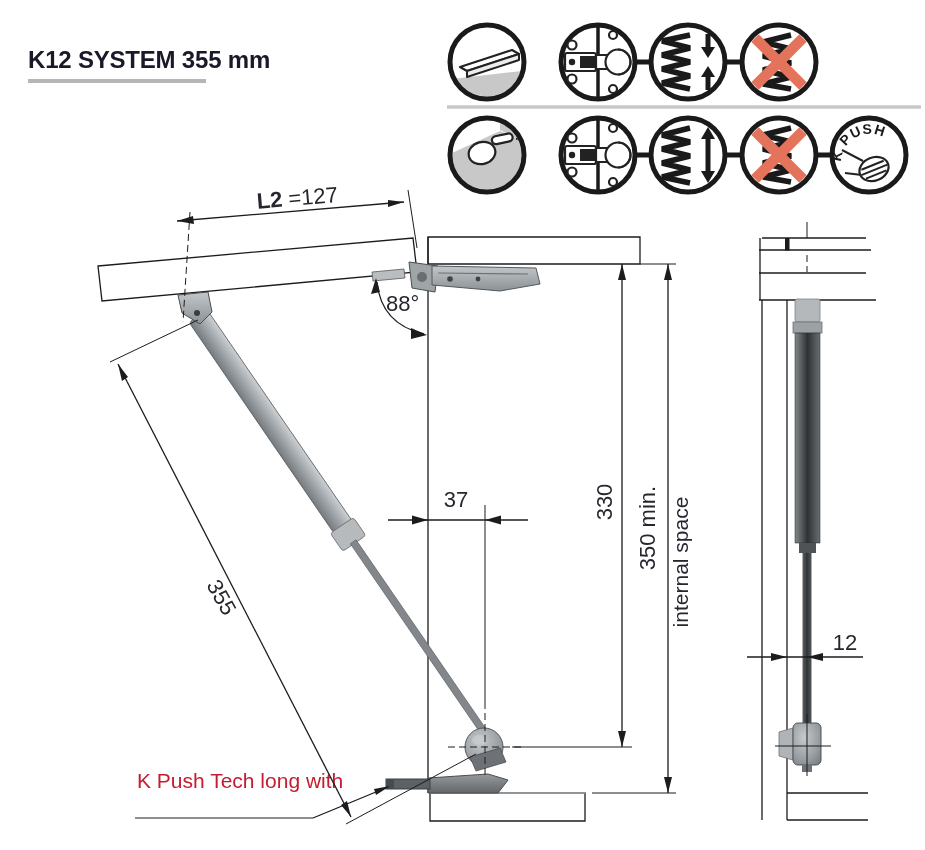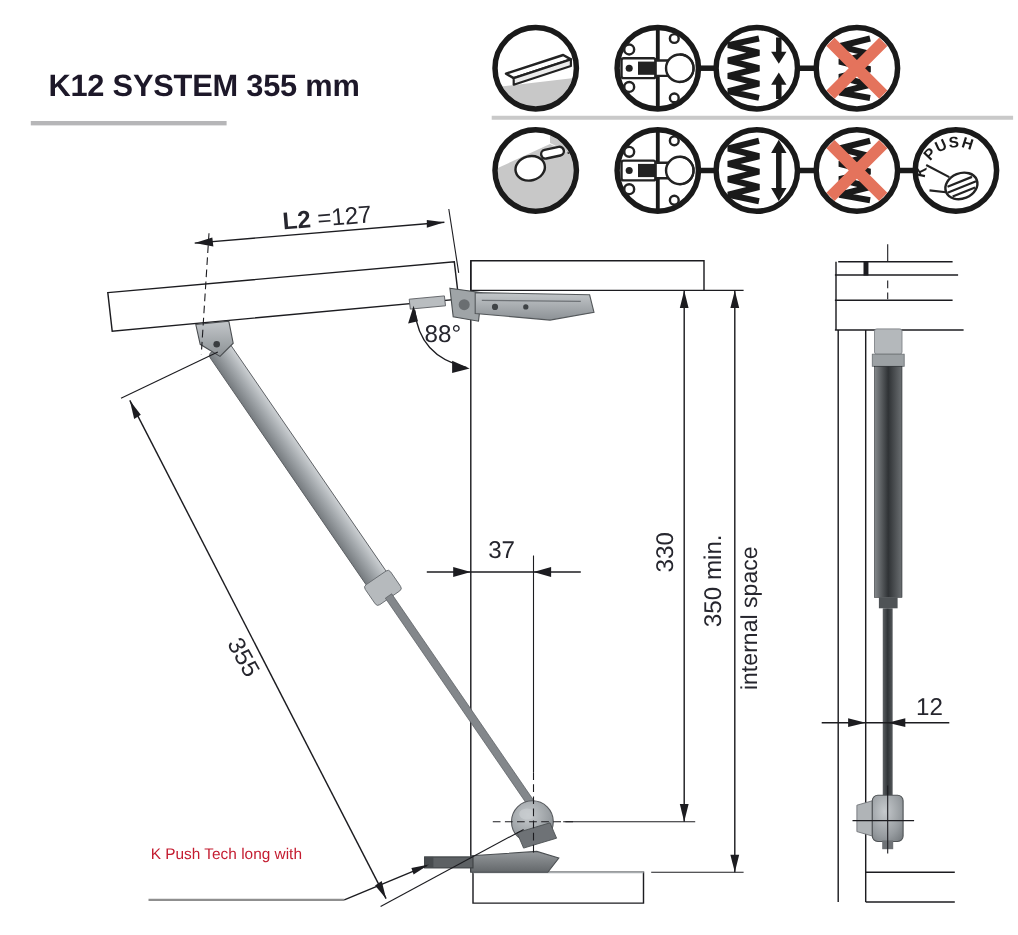--- a/index.html
+++ b/index.html
@@ -1,21 +1,21 @@
 <!DOCTYPE html>
 <html><head>
 <meta charset="utf-8">
 <style>
   html,body{margin:0;padding:0;background:#fff;}
   .page{position:relative;width:925px;height:850px;background:#ffffff;overflow:hidden;
         font-family:"Liberation Sans",sans-serif;}
   .hdr{position:absolute;left:28px;top:46px;}
-  .hdr h1{margin:16px;font-size:28px;font-weight:700;letter-spacing:-0.2px;color:#1d1829;}
+  .hdr h1{margin:0;font-size:24px;font-weight:700;letter-spacing:-0.2px;color:#1d1829;}
   .hdr .rule{width:178px;height:4px;background:#b6b6b8;margin-top:5px;}
-  .note{position:absolute;left:137px;top:766px;font-size:14px;line-height:1.45;
+  .note{position:absolute;left:137px;top:766px;font-size:21px;line-height:1.45;
         color:#c41c30;font-weight:400;}
   svg.draw{position:absolute;left:0;top:0;}
   
   .ln{stroke:#1c1c20;stroke-width:1.3;fill:none;}
   .lnthin{stroke:#1c1c20;stroke-width:1;fill:none;}
   .dash{stroke:#1c1c20;stroke-width:1;fill:none;stroke-dasharray:7 4;}
   .arrow{fill:#1c1c20;stroke:none;}
   .dimtxt{font-family:"Liberation Sans",sans-serif;font-size:22px;fill:#26262e;}
   .dimtxt-sm{font-family:"Liberation Sans",sans-serif;font-size:21px;fill:#26262e;}
   .icnc{fill:#ffffff;stroke:#1a1a1a;stroke-width:5;}

